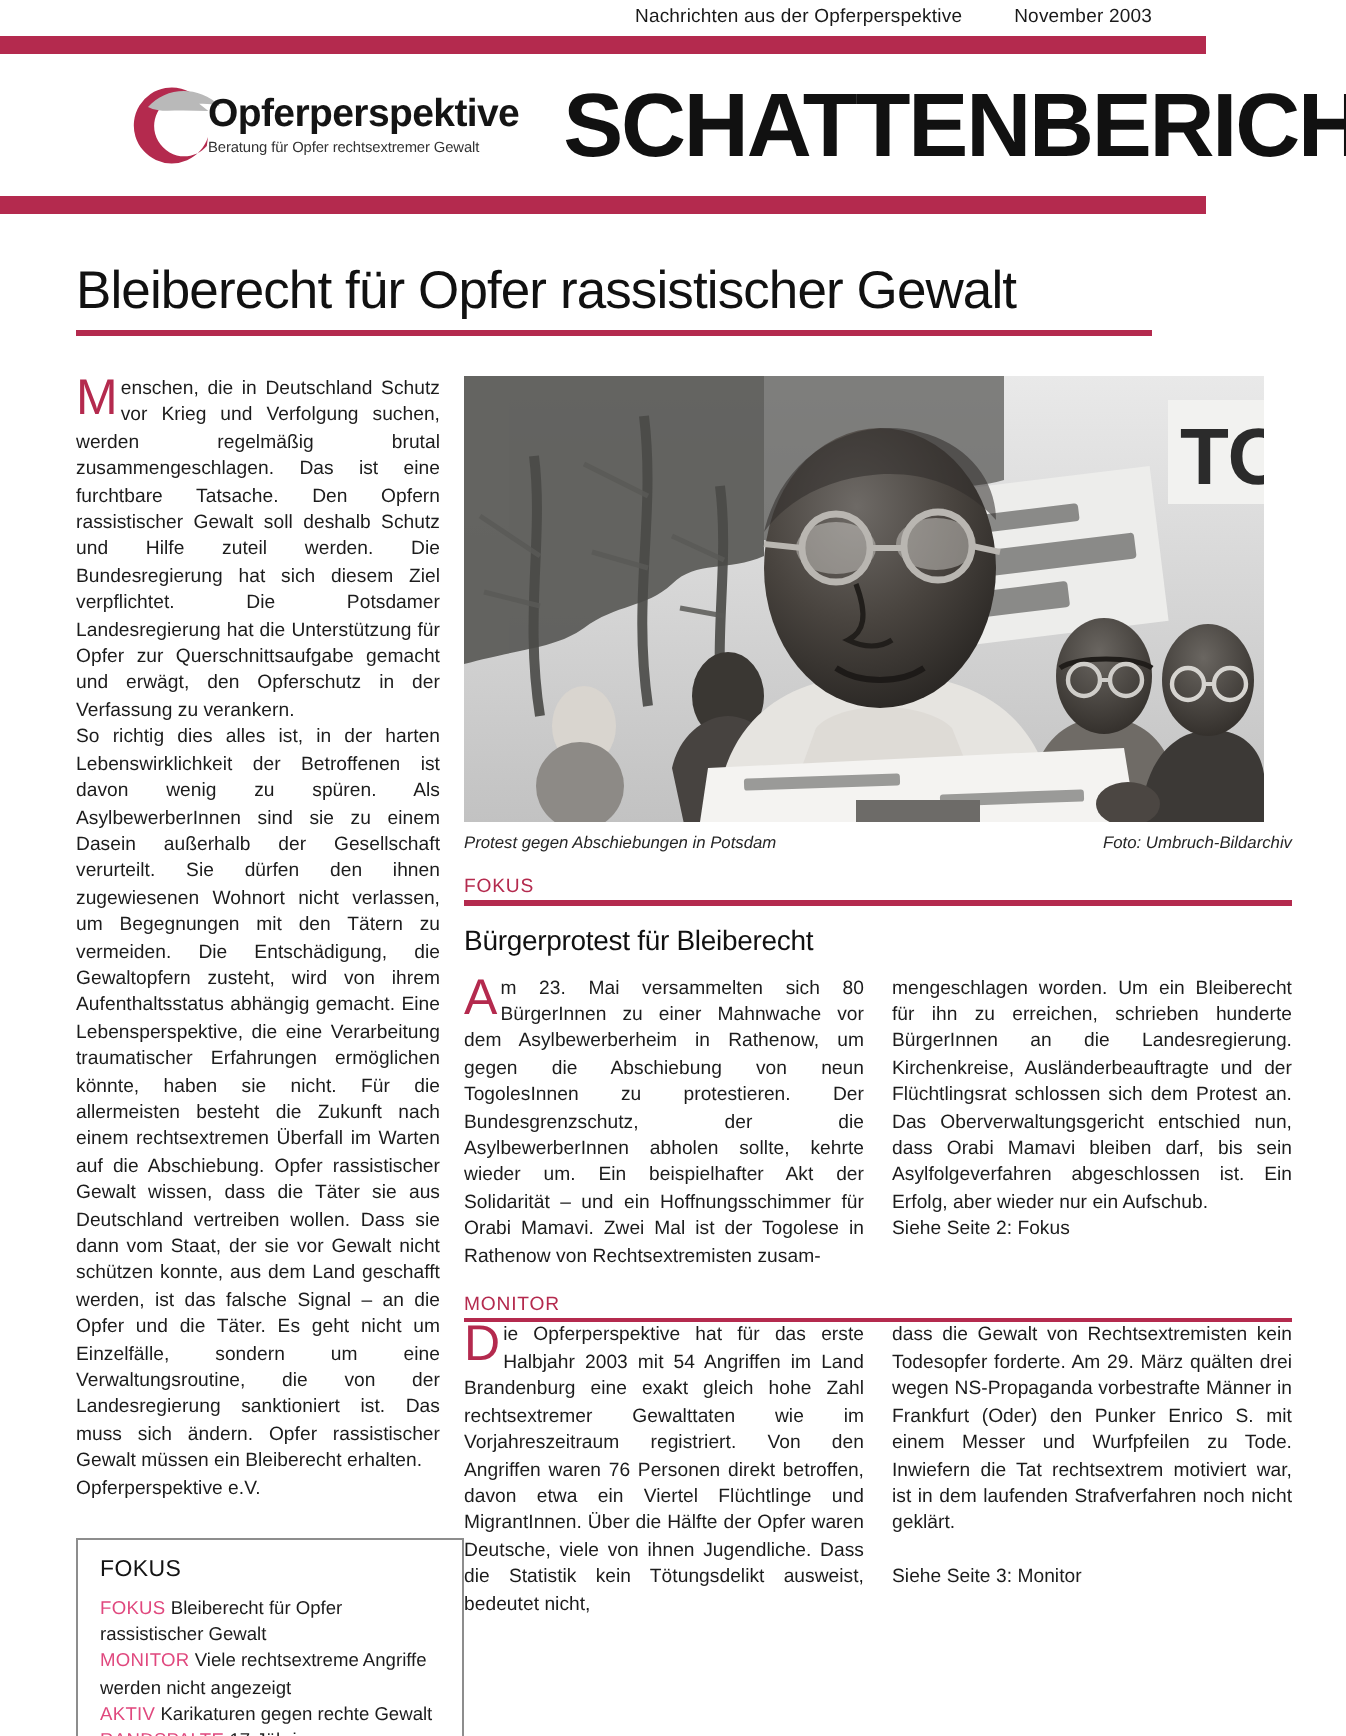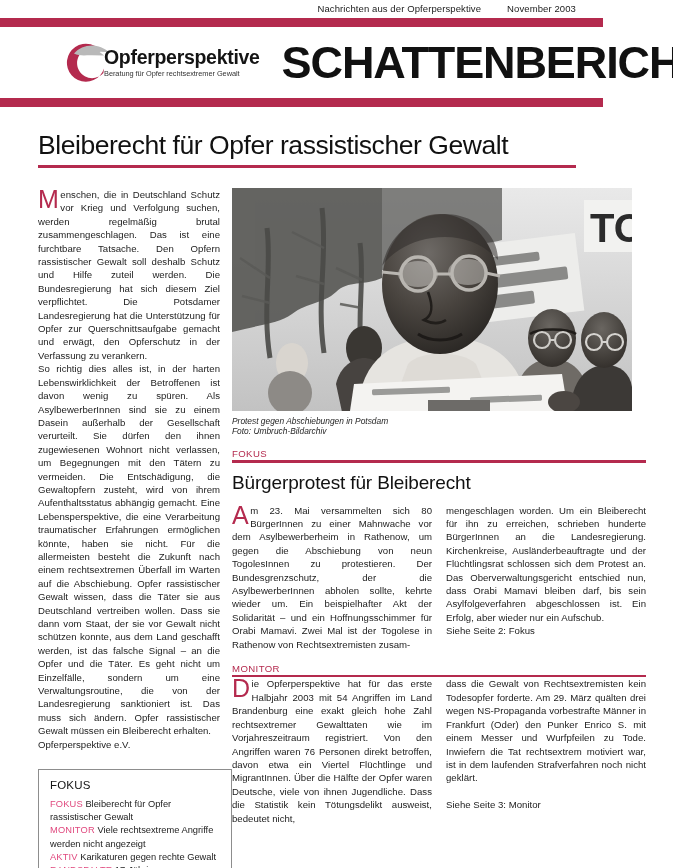--- a/index.html
+++ b/index.html
@@ -180,40 +180,39 @@
     background: #9a9a9a;
   }
   .photo-frame svg { display:block; }
   .caption-row {
     display: flex;
     justify-content: space-between;
     margin-top: 5px;
     font-size: 8.4px;
     font-style: italic;
     color: #262626;
-    flex-direction: column;
   }
 
   
   .section {
     margin-top: 12px;
   }
   .kicker {
     font-size: 9.6px;
     color: #b42a4e;
     letter-spacing: 0.4px;
     line-height: 11px;
   }
   .kicker-rule {
     height: 2.5px;
     background: #b42a4e;
     margin-top: 1px;
   }
   .sub-headline {
-    font-size: 19px;
+    font-size: 14px;
     color: #111111;
     margin-top: 9px;
     margin-bottom: 10px;
     letter-spacing: -0.15px;
     white-space: nowrap;
   }
   .two-col {
     display: flex;
     gap: 14px;
   }

